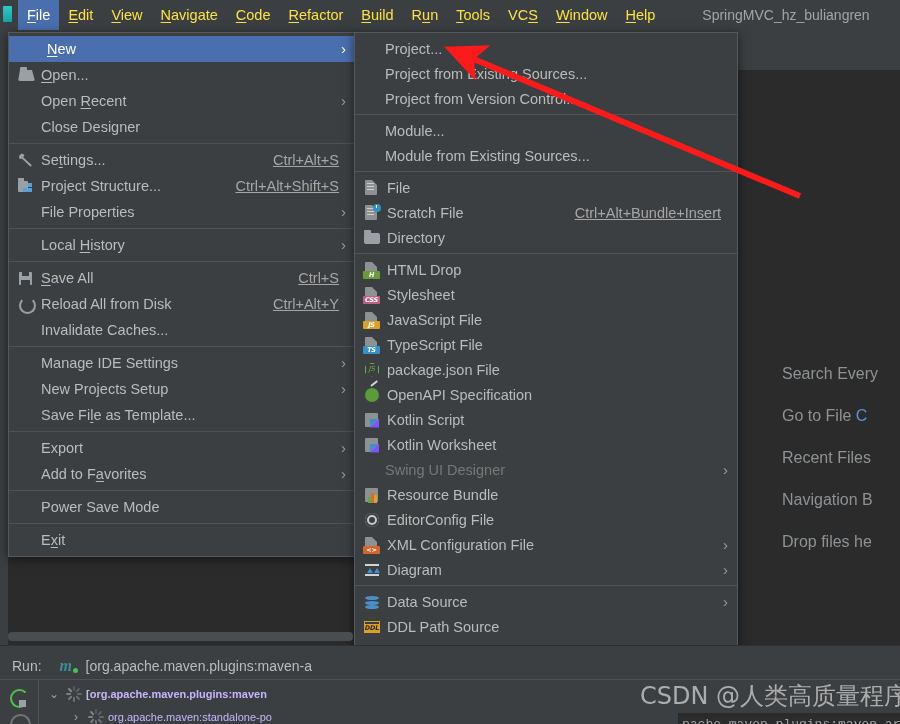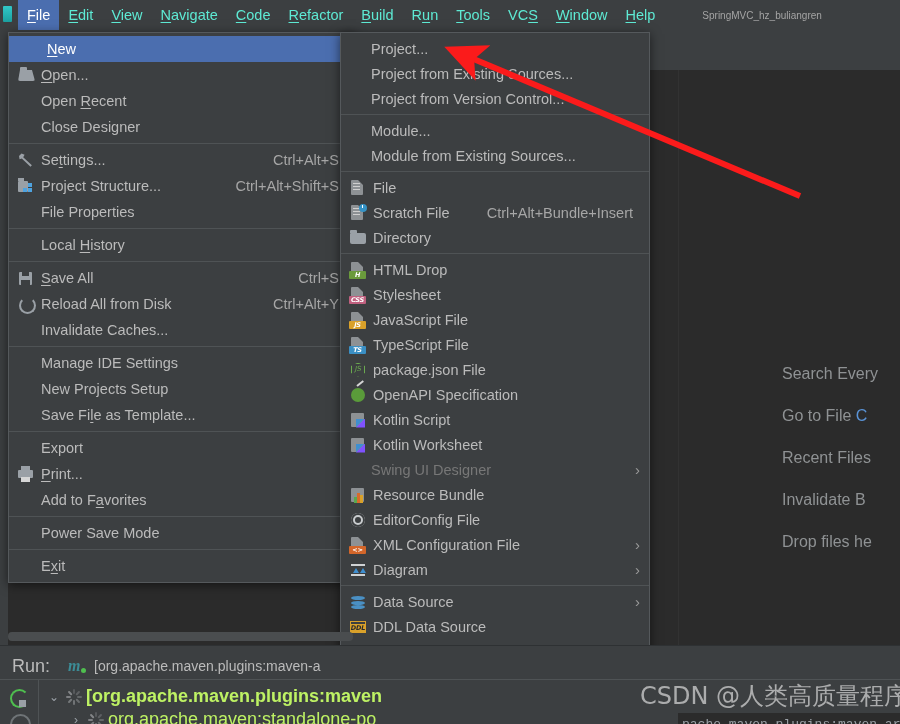--- a/index.html
+++ b/index.html
@@ -13,46 +13,46 @@
 
   
   .toolbar-strip{position:absolute;left:0;top:30px;width:900px;height:40px;background:#3c3f41;border-bottom:1px solid #2e3133;}
   .editor-area{position:absolute;left:0;top:70px;width:900px;height:575px;background:#2b2b2b;}
   .right-divider{position:absolute;left:678px;top:70px;width:1px;height:575px;background:#323232;}
 
   
   .menubar{position:absolute;left:0;top:0;width:900px;height:30px;background:#3c3f41;display:flex;align-items:center;}
   .menubar .logo{width:14px;height:22px;margin-left:2px;margin-right:2px;position:relative;flex:none;}
   .menubar .logo i{position:absolute;left:1px;top:2px;width:9px;height:16px;background:linear-gradient(180deg,#31c8c8,#1ba0a0);border-radius:1px;}
-  .menu-item{padding:4px 9px;font-size:14.5px;color:#5eead4;white-space:nowrap;line-height:22px;}
+  .menu-item{padding:4px 9px;font-size:14.5px;color:#fde047;white-space:nowrap;line-height:22px;}
   .menu-item.active{background:#4b6eaf;color:#ffffff;height:30px;display:flex;align-items:center;padding-top:0;padding-bottom:0;}
   .menu-item .mn{text-decoration:underline;text-underline-offset:2px;}
-  .project-name{margin-left:38px;font-size:10px;color:#a4a4a4;white-space:nowrap;}
+  .project-name{margin-left:38px;font-size:14px;color:#a4a4a4;white-space:nowrap;}
 
   
   .popup{position:absolute;background:#3c3f41;border:1px solid #55595c;box-sizing:border-box;
          box-shadow:0 2px 10px rgba(0,0,0,.55);}
   .popup .row{position:relative;height:26px;display:flex;align-items:center;box-sizing:border-box;}
   .popup .row.hl{background:#4b6eaf;}
   .popup .sep{height:1px;background:#4f5355;margin:3px 0;}
   .ico{width:18px;height:18px;margin-left:8px;margin-right:6px;flex:none;position:relative;}
   .lbl{font-size:14.5px;color:#bbbbbb;white-space:nowrap;line-height:18px;}
   .row.hl .lbl{color:#ffffff;margin-left:38px;}
   .lbl.dim{color:#777777;}
   .lbl .mn{text-decoration:underline;text-underline-offset:2px;}
-  .acc{margin-left:auto;margin-right:16px;font-size:14.5px;color:#a6a6a6;white-space:nowrap;}
+  .acc{margin-left:auto;margin-right:16px;font-size:14.5px;color:#a6a6a6;white-space:nowrap;text-decoration:underline;}
   .arrow{margin-left:auto;margin-right:9px;font-size:15px;color:#9a9a9a;line-height:18px;}
   .row.hl .arrow{color:#ffffff;}
   .noico{margin-left:32px;}
 
   
   #file-menu{left:8px;top:32px;width:348px;padding:3px 0;}
 
   
-  #new-menu{left:340px;top:32px;width:310px;padding:3px 0;}
+  #new-menu{left:354px;top:32px;width:384px;padding:3px 0;}
   #new-menu .row{height:25px;}
   #new-menu .noico{margin-left:30px;}
 
   
   .folder{position:absolute;left:1px;top:4px;width:16px;height:11px;background:#9aa0a6;border-radius:1px 2px 2px 2px;}
   .folder:before{content:"";position:absolute;left:0;top:-3px;width:7px;height:3px;background:#9aa0a6;border-radius:1px 1px 0 0;}
   .folder.open{background:none;border-bottom:11px solid #9aa0a6;border-left:2px solid transparent;border-right:3px solid transparent;width:12px;height:0;}
 
   .wrench{position:absolute;left:2px;top:2px;width:14px;height:14px;background:#9aa0a6;
     clip-path:polygon(0% 22%,18% 4%,40% 12%,30% 30%,92% 88%,82% 98%,20% 40%,4% 44%);}
@@ -107,36 +107,36 @@
 
   
   .hints{position:absolute;left:782px;top:365px;width:260px;}
   .hint{font-size:16px;color:#8f9294;margin-bottom:24px;white-space:nowrap;}
   .hint .key{color:#5a93d6;}
 
   
   .run-panel{position:absolute;left:0;top:645px;width:900px;height:79px;background:#3c3f41;border-top:1px solid #2e3133;}
   .hscroll{position:absolute;left:8px;top:632px;width:345px;height:9px;background:#4a4d4f;border-radius:4px;}
   .run-head{position:absolute;left:0;top:9px;height:22px;display:flex;align-items:center;}
-  .run-label{margin-left:12px;font-size:18px;color:#bbbbbb;}
+  .run-label{margin-left:12px;font-size:14px;color:#bbbbbb;}
   .maven-ico{margin-left:18px;width:18px;height:18px;position:relative;}
   .maven-ico b{font-style:italic;font-family:"Liberation Serif",serif;color:#3c8c96;font-size:16px;line-height:18px;position:absolute;left:0;top:0;}
   .maven-ico s{position:absolute;right:0;bottom:2px;width:5px;height:5px;border-radius:50%;background:#4fbf4f;text-decoration:none;}
   .run-title{margin-left:8px;font-size:14px;color:#bbbbbb;white-space:nowrap;}
   .run-body{position:absolute;left:0;top:33px;right:0;bottom:0;border-top:1px solid #4f5355;}
   .gutter{position:absolute;left:0;top:0;width:38px;bottom:0;background:#3c3f41;border-right:1px solid #4f5355;}
   .rerun{position:absolute;left:9px;top:8px;width:20px;height:20px;}
   .rerun:before{content:"";position:absolute;left:1px;top:1px;width:15px;height:15px;border:2.5px solid #4fbf4f;border-radius:50%;border-right-color:transparent;}
   .rerun:after{content:"";position:absolute;left:10px;bottom:1px;width:7px;height:7px;background:#9aa0a6;}
   .stopbtn{position:absolute;left:10px;top:34px;width:17px;height:17px;border:2px solid #6f7477;border-radius:50%;}
   .tree-row{position:absolute;left:46px;display:flex;align-items:center;white-space:nowrap;}
   .tw{display:inline-block;width:16px;color:#9aa0a6;font-size:12px;text-align:center;}
   .spinner{display:inline-block;width:16px;height:16px;margin:0 4px;position:relative;}
   .spinner i{position:absolute;left:7px;top:0;width:2px;height:5px;background:#8a8d8f;border-radius:1px;transform-origin:1px 8px;}
-  .node-txt{font-size:18px;color:#bef264;text-align:center;}
+  .node-txt{font-size:11px;color:#c4b5fd;text-align:center;}
   .node-txt.bold{font-weight:bold;}
   .console{position:absolute;left:678px;top:33px;right:0;bottom:0;background:#2b2b2b;overflow:hidden;}
   .console-line{font-family:"Liberation Mono","DejaVu Sans Mono",monospace;font-size:13px;color:#9aa0a6;white-space:nowrap;padding-left:4px;}
 
   
   .watermark{position:absolute;left:640px;top:680px;font-size:24px;color:rgba(215,215,215,.72);
              font-family:"DejaVu Sans",sans-serif;white-space:nowrap;pointer-events:none;}
 
   
   .annot{position:absolute;left:0;top:0;width:900px;height:724px;pointer-events:none;}
@@ -151,21 +151,21 @@
 
   <div class="toolbar-strip"></div>
   <div class="editor-area"></div>
   <div class="left-strip"></div>
   <div class="right-divider"></div>
 
   <div class="hints" id="hints">
       <div class="hint"><span>Search Every</span></div>
       <div class="hint"><span>Go to File  </span><span class="key">C</span></div>
       <div class="hint"><span>Recent Files</span></div>
-      <div class="hint"><span>Invalidate B</span></div>
+      <div class="hint"><span>Navigation B</span></div>
       <div class="hint"><span>Drop files he</span></div>
     </div>
 
   <div class="menubar">
     <div class="logo">
         <i></i>
       </div>
     <div id="menubar-items" style="display:flex;align-items:center;">
         <div class="menu-item active">
           <span><span class="mn">F</span>ile</span>
@@ -259,26 +259,20 @@
       </div>
       <div class="row">
         <span class="lbl noico">Save Fi<span class="mn">l</span>e as Template...</span>
       </div>
       <div class="sep"></div>
       <div class="row">
         <span class="lbl noico">Export</span>
         <span class="arrow">›</span>
       </div>
       <div class="row">
-        <span class="ico">
-          <i class="printer"></i>
-        </span>
-        <span class="lbl"><span class="mn">P</span>rint...</span>
-      </div>
-      <div class="row">
         <span class="lbl noico">Add to F<span class="mn">a</span>vorites</span>
         <span class="arrow">›</span>
       </div>
       <div class="sep"></div>
       <div class="row">
         <span class="lbl noico">Power Save Mode</span>
       </div>
       <div class="sep"></div>
       <div class="row">
         <span class="lbl noico">E<span class="mn">x</span>it</span>
@@ -429,21 +423,21 @@
           </span>
         </span>
         <span class="lbl">Data Source</span>
         <span class="arrow">›</span>
       </div>
       <div class="row">
         <span class="ico">
           <i class="ddlbox"></i>
           <i class="tag ddl" style="left:1px;bottom:4px;min-width:16px">DDL</i>
         </span>
-        <span class="lbl">DDL Data Source</span>
+        <span class="lbl">DDL Path Source</span>
       </div>
       <div class="row">
         <span class="ico">
           <i class="plug"></i>
         </span>
         <span class="lbl">Data Source from URL</span>
       </div>
       <div class="row">
         <span class="ico">
           <i class="folder open"></i>

